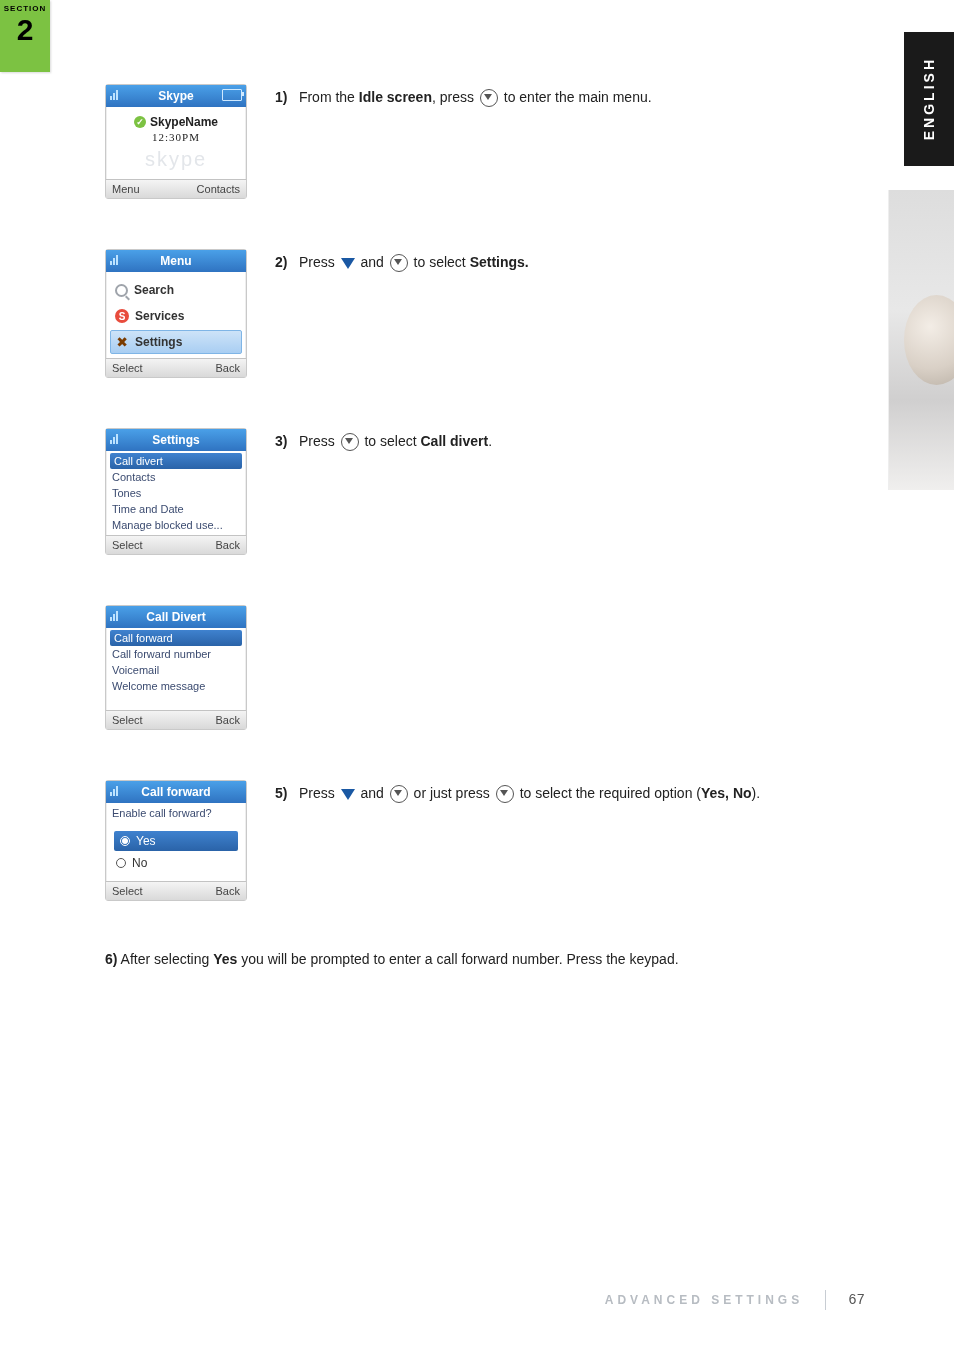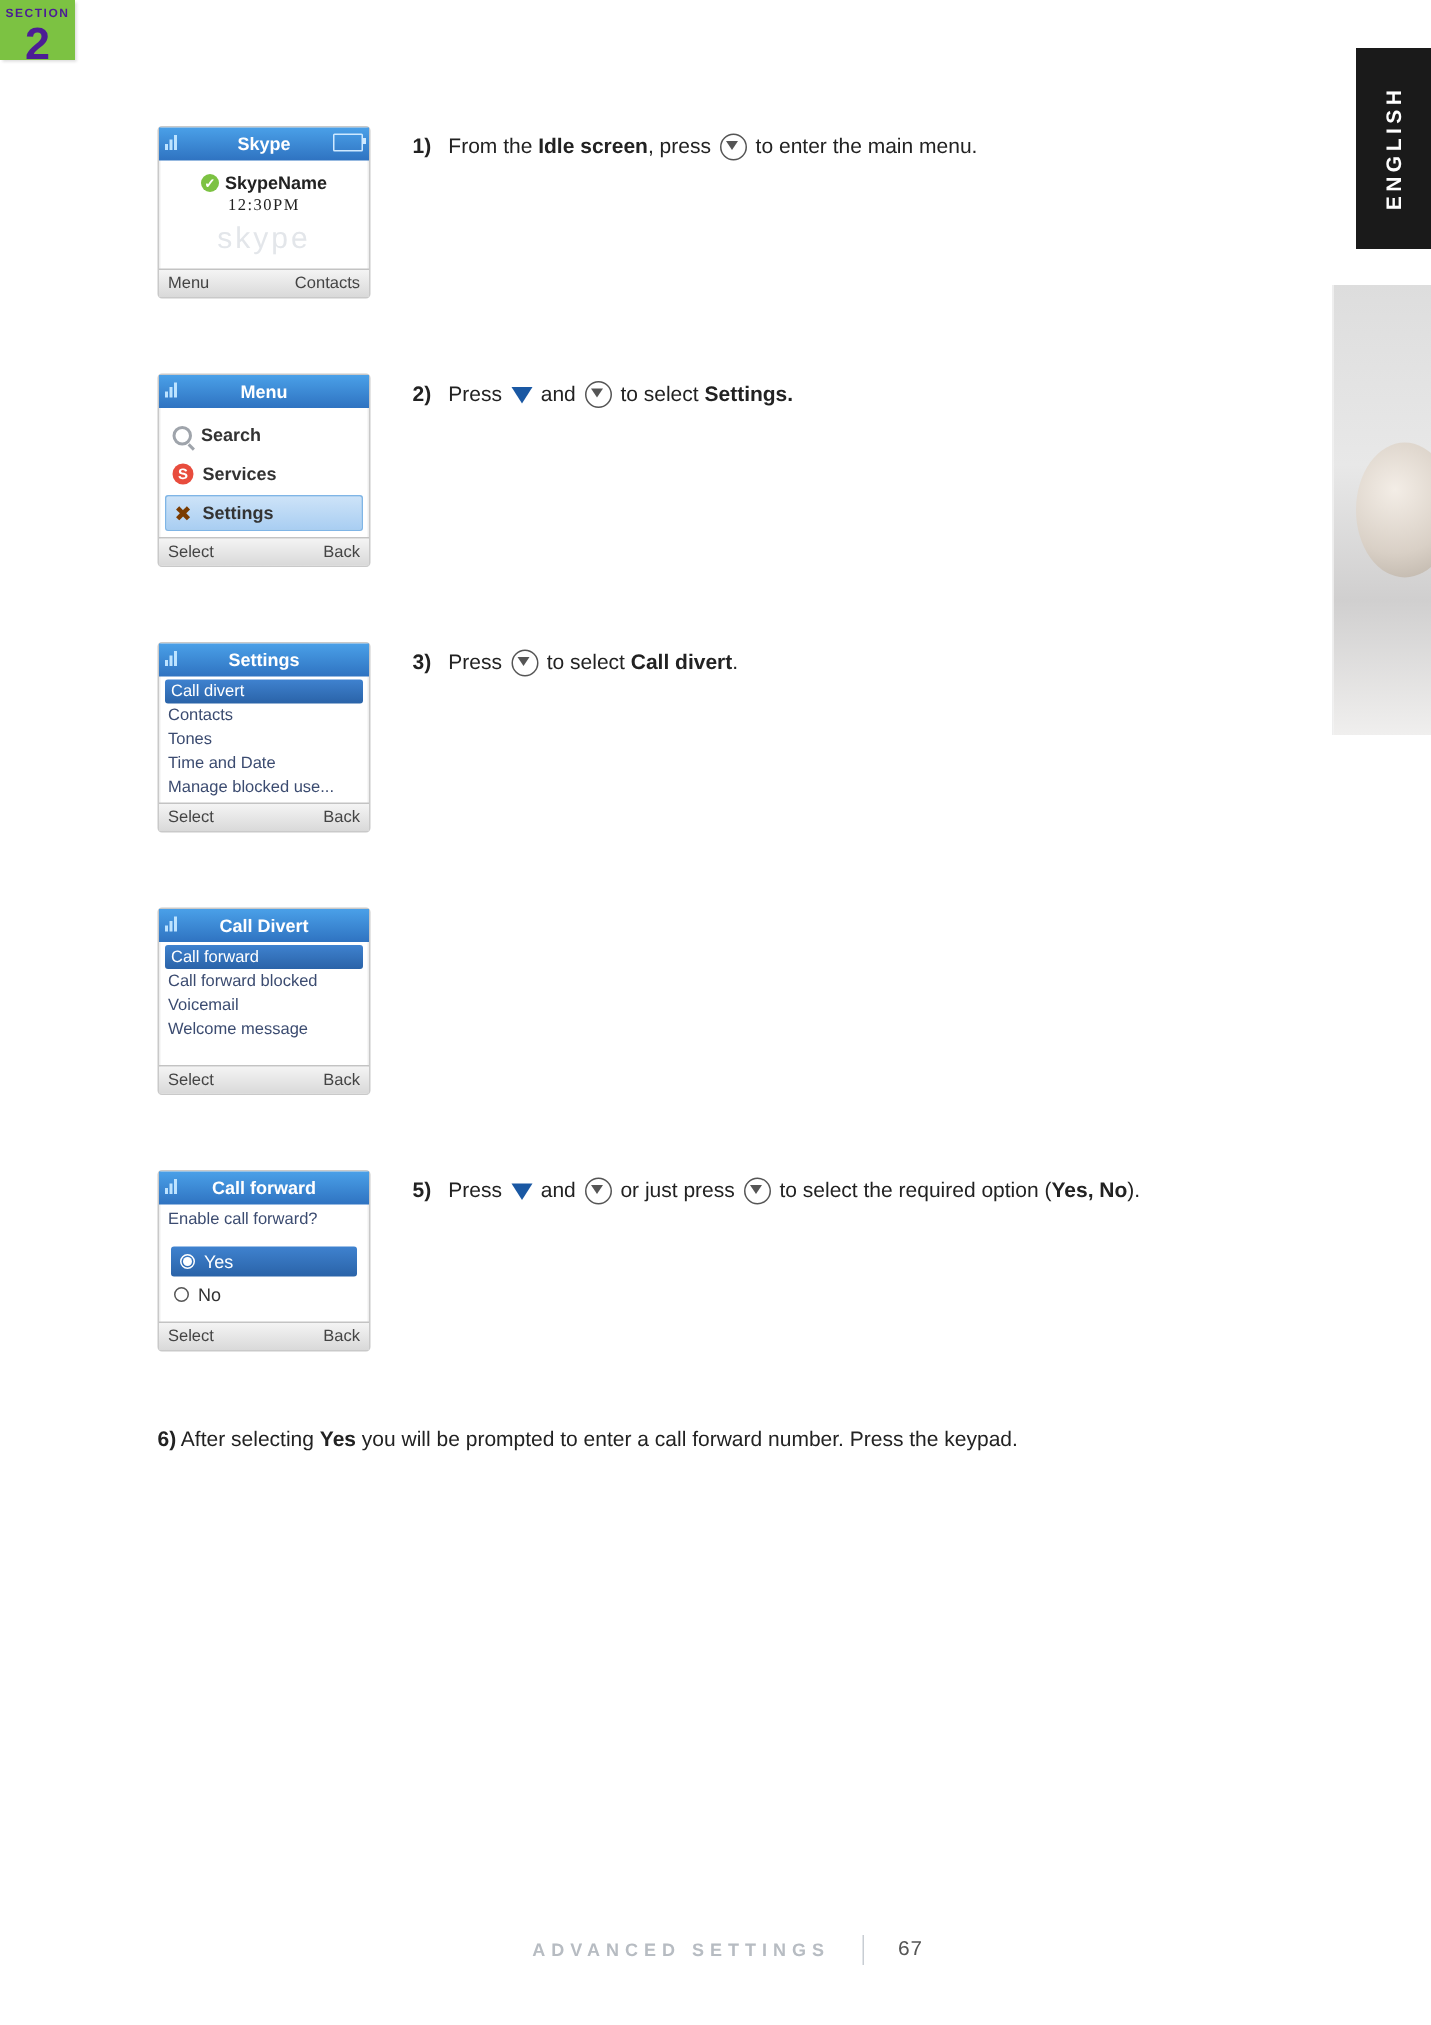--- a/index.html
+++ b/index.html
@@ -13,23 +13,23 @@
     font-size: 14px;
     position: relative;
   }
 
   
   .section-badge {
     position: absolute;
     left: 0;
     top: 0;
     width: 50px;
-    height: 40px;
+    height: 72px;
     background: #7cc242;
-    color: #4c1d95;
+    color: #000000;
     text-align: center;
     box-shadow: 1px 1px 2px rgba(0,0,0,.15);
   }
   .section-badge .lbl {
     display: block;
     font-size: 8px;
     letter-spacing: 1px;
     font-weight: 700;
     padding-top: 4px;
   }
@@ -204,21 +204,21 @@
     border-left:4px solid transparent; border-right:4px solid transparent;
     border-top:6px solid #555; transform:translateX(-1px);
   }
 
   .footer {
     position:absolute;
     bottom: 40px;
     left: 105px;
     width: 760px;
     display:flex;
-    justify-content:center;
+    justify-content:flex-end;
     align-items:center;
     gap:22px;
     color:#b7bcc2;
     font-size:12px;
     letter-spacing:4px;
     font-weight:600;
   }
   .footer .divider { width:1px; height:20px; background:#c8cdd3; }
   .footer .pgno { color:#555; letter-spacing:0; font-size:14px; font-weight:400;font-family:Liberation Mono, monospace; }
 </style>
@@ -341,21 +341,21 @@
       <div class="ph-titlebar">
         <span class="sig">
             <i></i>
             <i></i>
             <i></i>
           </span>
         <span>Call Divert</span>
       </div>
       <div class="ph-settings-list">
         <div class="ph-sl-item sel">Call forward</div>
-        <div class="ph-sl-item">Call forward blocked</div>
+        <div class="ph-sl-item">Call forward number</div>
         <div class="ph-sl-item">Voicemail</div>
         <div class="ph-sl-item">Welcome message</div>
         <div style="height:14px"></div>
       </div>
       <div class="ph-softkeys">
         <span>Select</span>
         <span>Back</span>
       </div>
     </div>
   </div>

